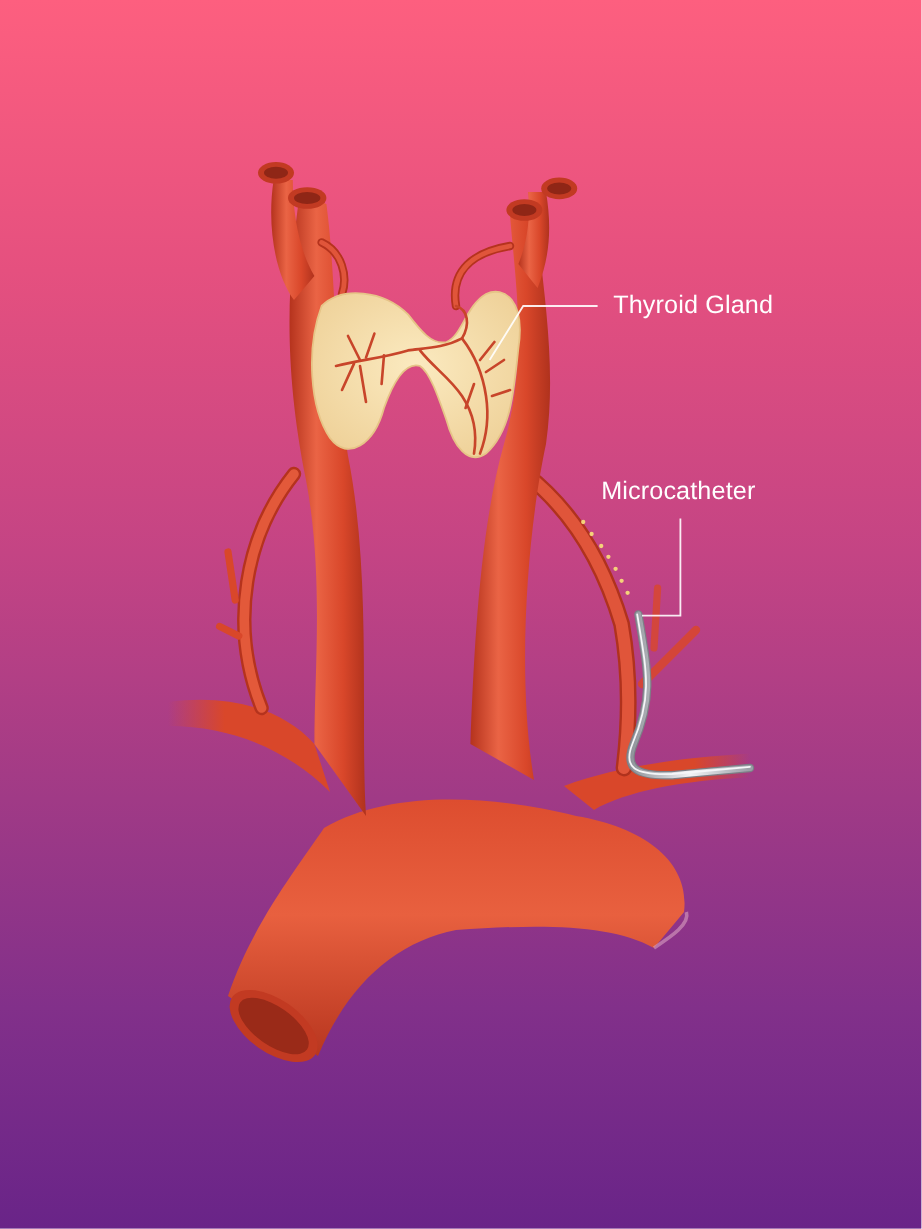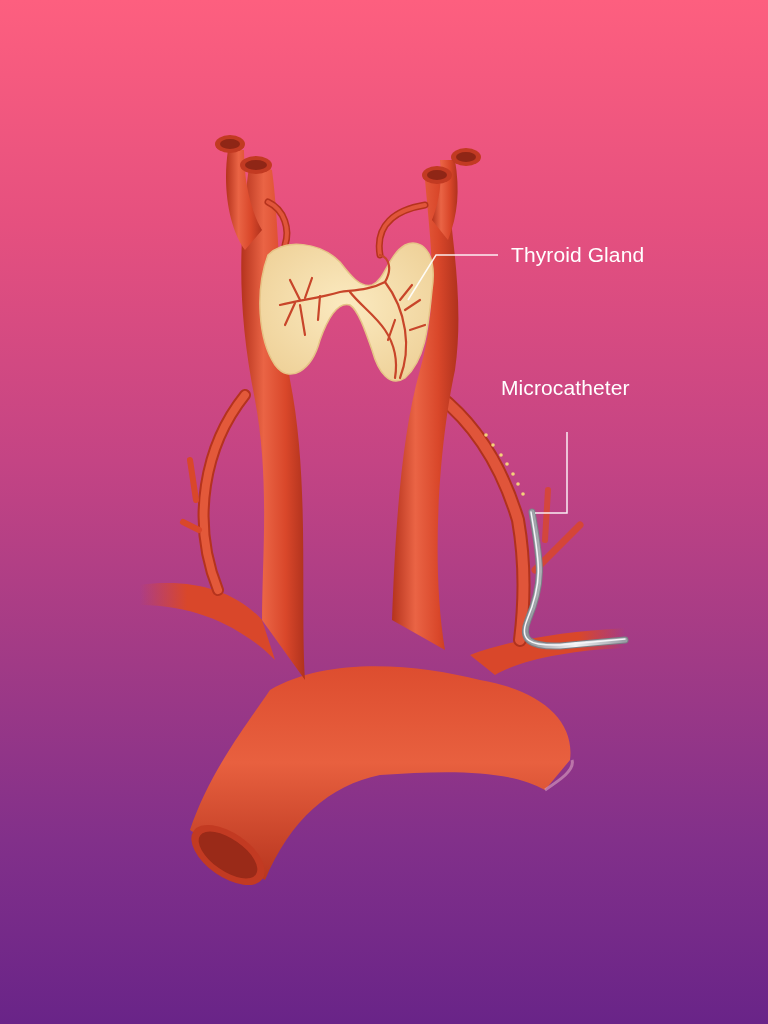--- a/index.html
+++ b/index.html
@@ -10,21 +10,21 @@
     .canvas {
       position: relative; width: 768px; height: 1024px;
       background: linear-gradient(180deg, #fd5f7f 0%, #e5507f 22%, #c44484 45%, #a03a86 65%, #82308a 82%, #692488 100%);
     }
     svg.art { position: absolute; left: 0; top: 0; width: 768px; height: 1024px; }
     .label {
       position: absolute; color: #ffffff; font-size: 21px; font-weight: 500;
       letter-spacing: 0.1px; white-space: nowrap;
     }
     .label-thyroid { left: 511px; top: 243px; }
-    .label-micro { left: 501px; top: 376px; }
+    .label-micro { left: 501px; top: 398px; }
   </style>
 </head>
 <body>
 
 <div class="canvas">
 
   <svg class="art" viewBox="0 0 768 1024">
     <defs>
       <linearGradient id="artH" x1="0" y1="0" x2="1" y2="0">
         <stop offset="0" stop-color="#b5331d"></stop>

